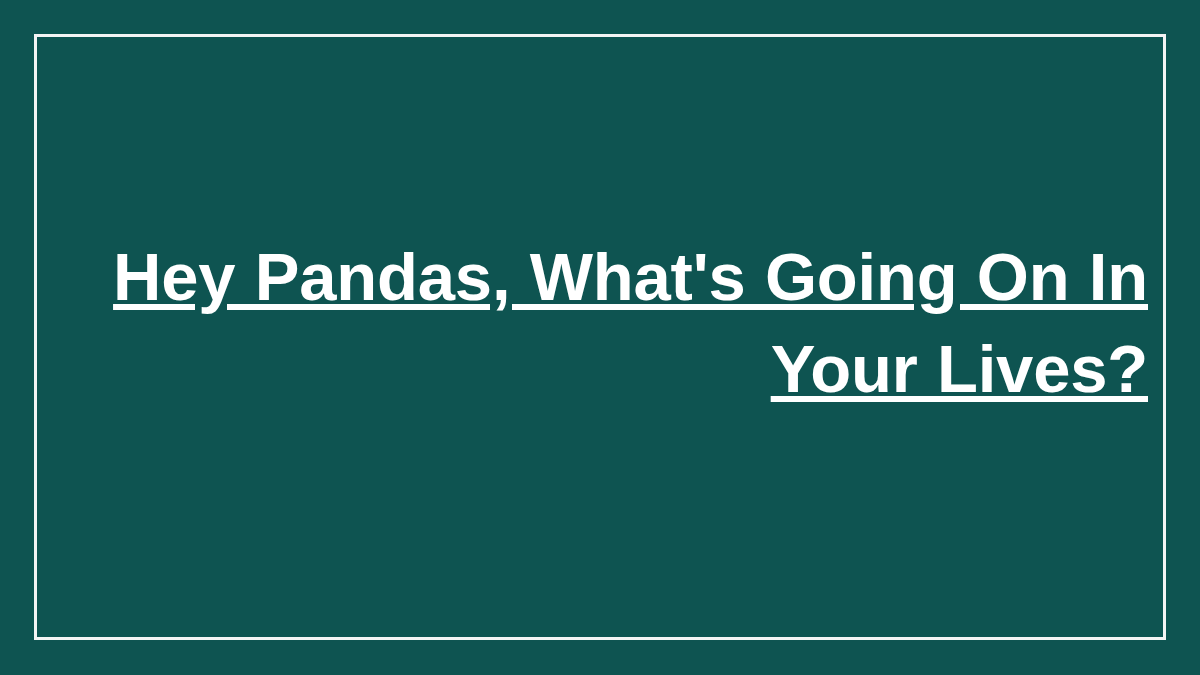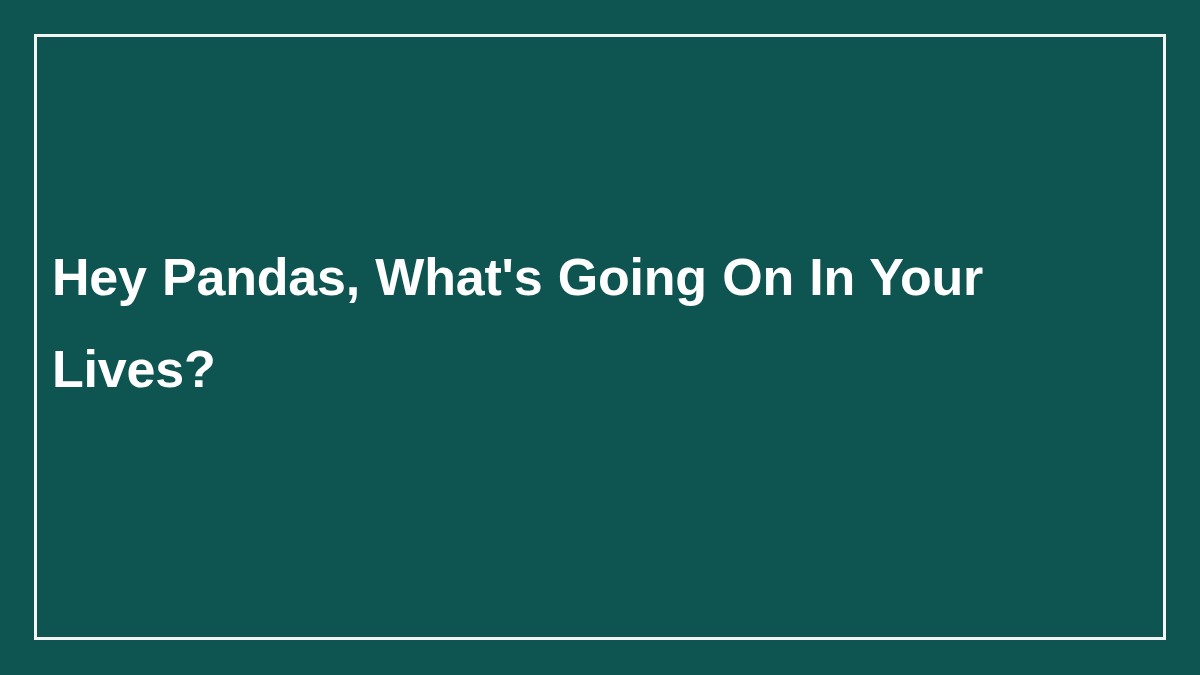--- a/index.html
+++ b/index.html
@@ -65,16 +65,16 @@
   }
 </style>
 </head>
 <body>
 
 <div class="poster" style="background: rgb(14, 84, 81);">
 
   <div class="frame" style="border: 3px solid rgb(244, 244, 244);"></div>
 
   <div class="headline-wrap">
-    <h1 class="headline" style="color: rgb(255, 255, 255); font-size: 52px; text-align: left;">Hey Pandas, What's Going On In Your Lives?</h1>
+    <h1 class="headline" style="color: rgb(255, 255, 255); font-size: 67px; text-align: right; text-decoration: underline;">Hey Pandas, What's Going On In Your Lives?</h1>
   </div>
 
 </div>
 
 </body></html>

